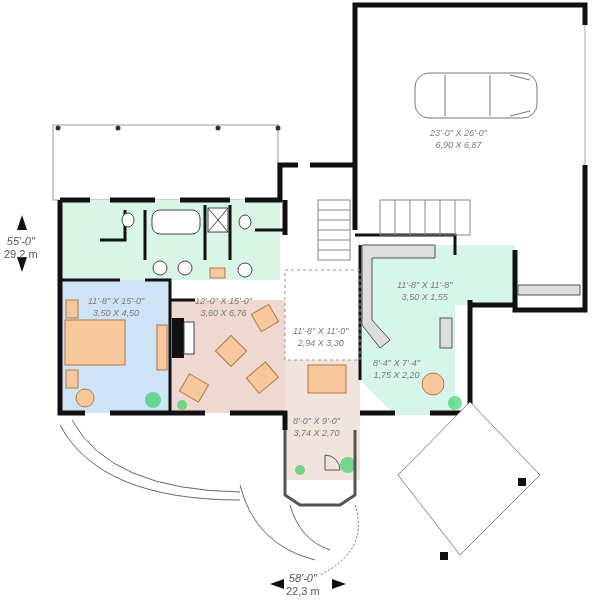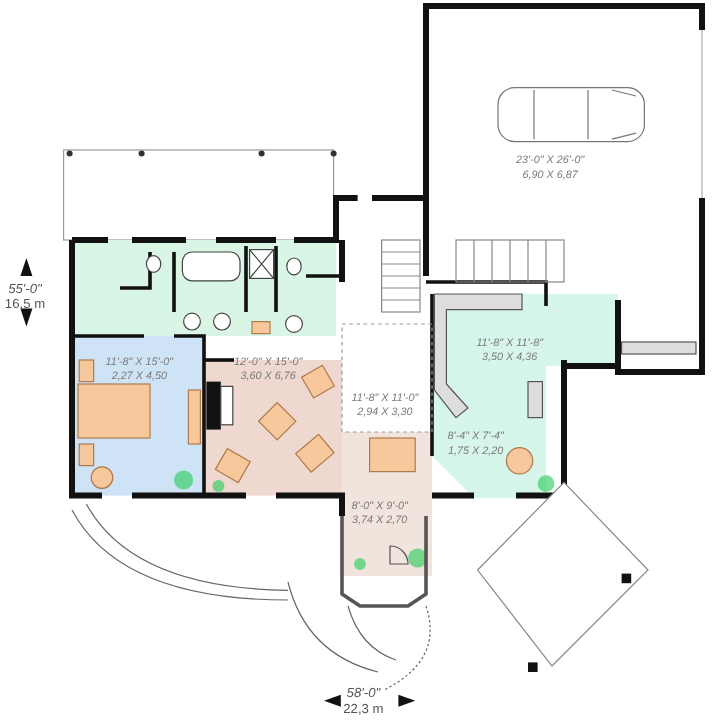--- a/index.html
+++ b/index.html
@@ -150,43 +150,43 @@
     <polygon points="346,584 332,579 332,589"></polygon>
   </g>
 </svg>
 
 <div class="lbl" style="left:430px;top:127px;">
   <div>23'-0" X 26'-0"</div>
   <div>6,90 X 6,87</div>
 </div>
 <div class="lbl" style="left:88px;top:295px;">
   <div>11'-8" X 15'-0"</div>
-  <div>2,27 X 4,50</div>
+  <div>3,50 X 4,50</div>
 </div>
 <div class="lbl" style="left:195px;top:295px;">
   <div>12'-0" X 15'-0"</div>
   <div>3,60 X 6,76</div>
 </div>
 <div class="lbl" style="left:293px;top:325px;">
   <div>11'-8" X 11'-0"</div>
   <div>2,94 X 3,30</div>
 </div>
 <div class="lbl" style="left:397px;top:279px;">
   <div>11'-8" X 11'-8"</div>
-  <div>3,50 X 4,36</div>
+  <div>3,50 X 1,55</div>
 </div>
 <div class="lbl" style="left:373px;top:357px;">
   <div>8'-4" X 7'-4"</div>
   <div>1,75 X 2,20</div>
 </div>
 <div class="lbl" style="left:293px;top:415px;">
   <div>8'-0" X 9'-0"</div>
   <div>3,74 X 2,70</div>
 </div>
 
 <div class="dim" style="left:4px;top:235px;">
   <div><i>55'-0"</i></div>
-  <div>16,5 m</div>
+  <div>29,2 m</div>
 </div>
 <div class="dim" style="left:286px;top:572px;">
   <div><i>58'-0"</i></div>
   <div>22,3 m</div>
 </div>
 
 </body></html>

